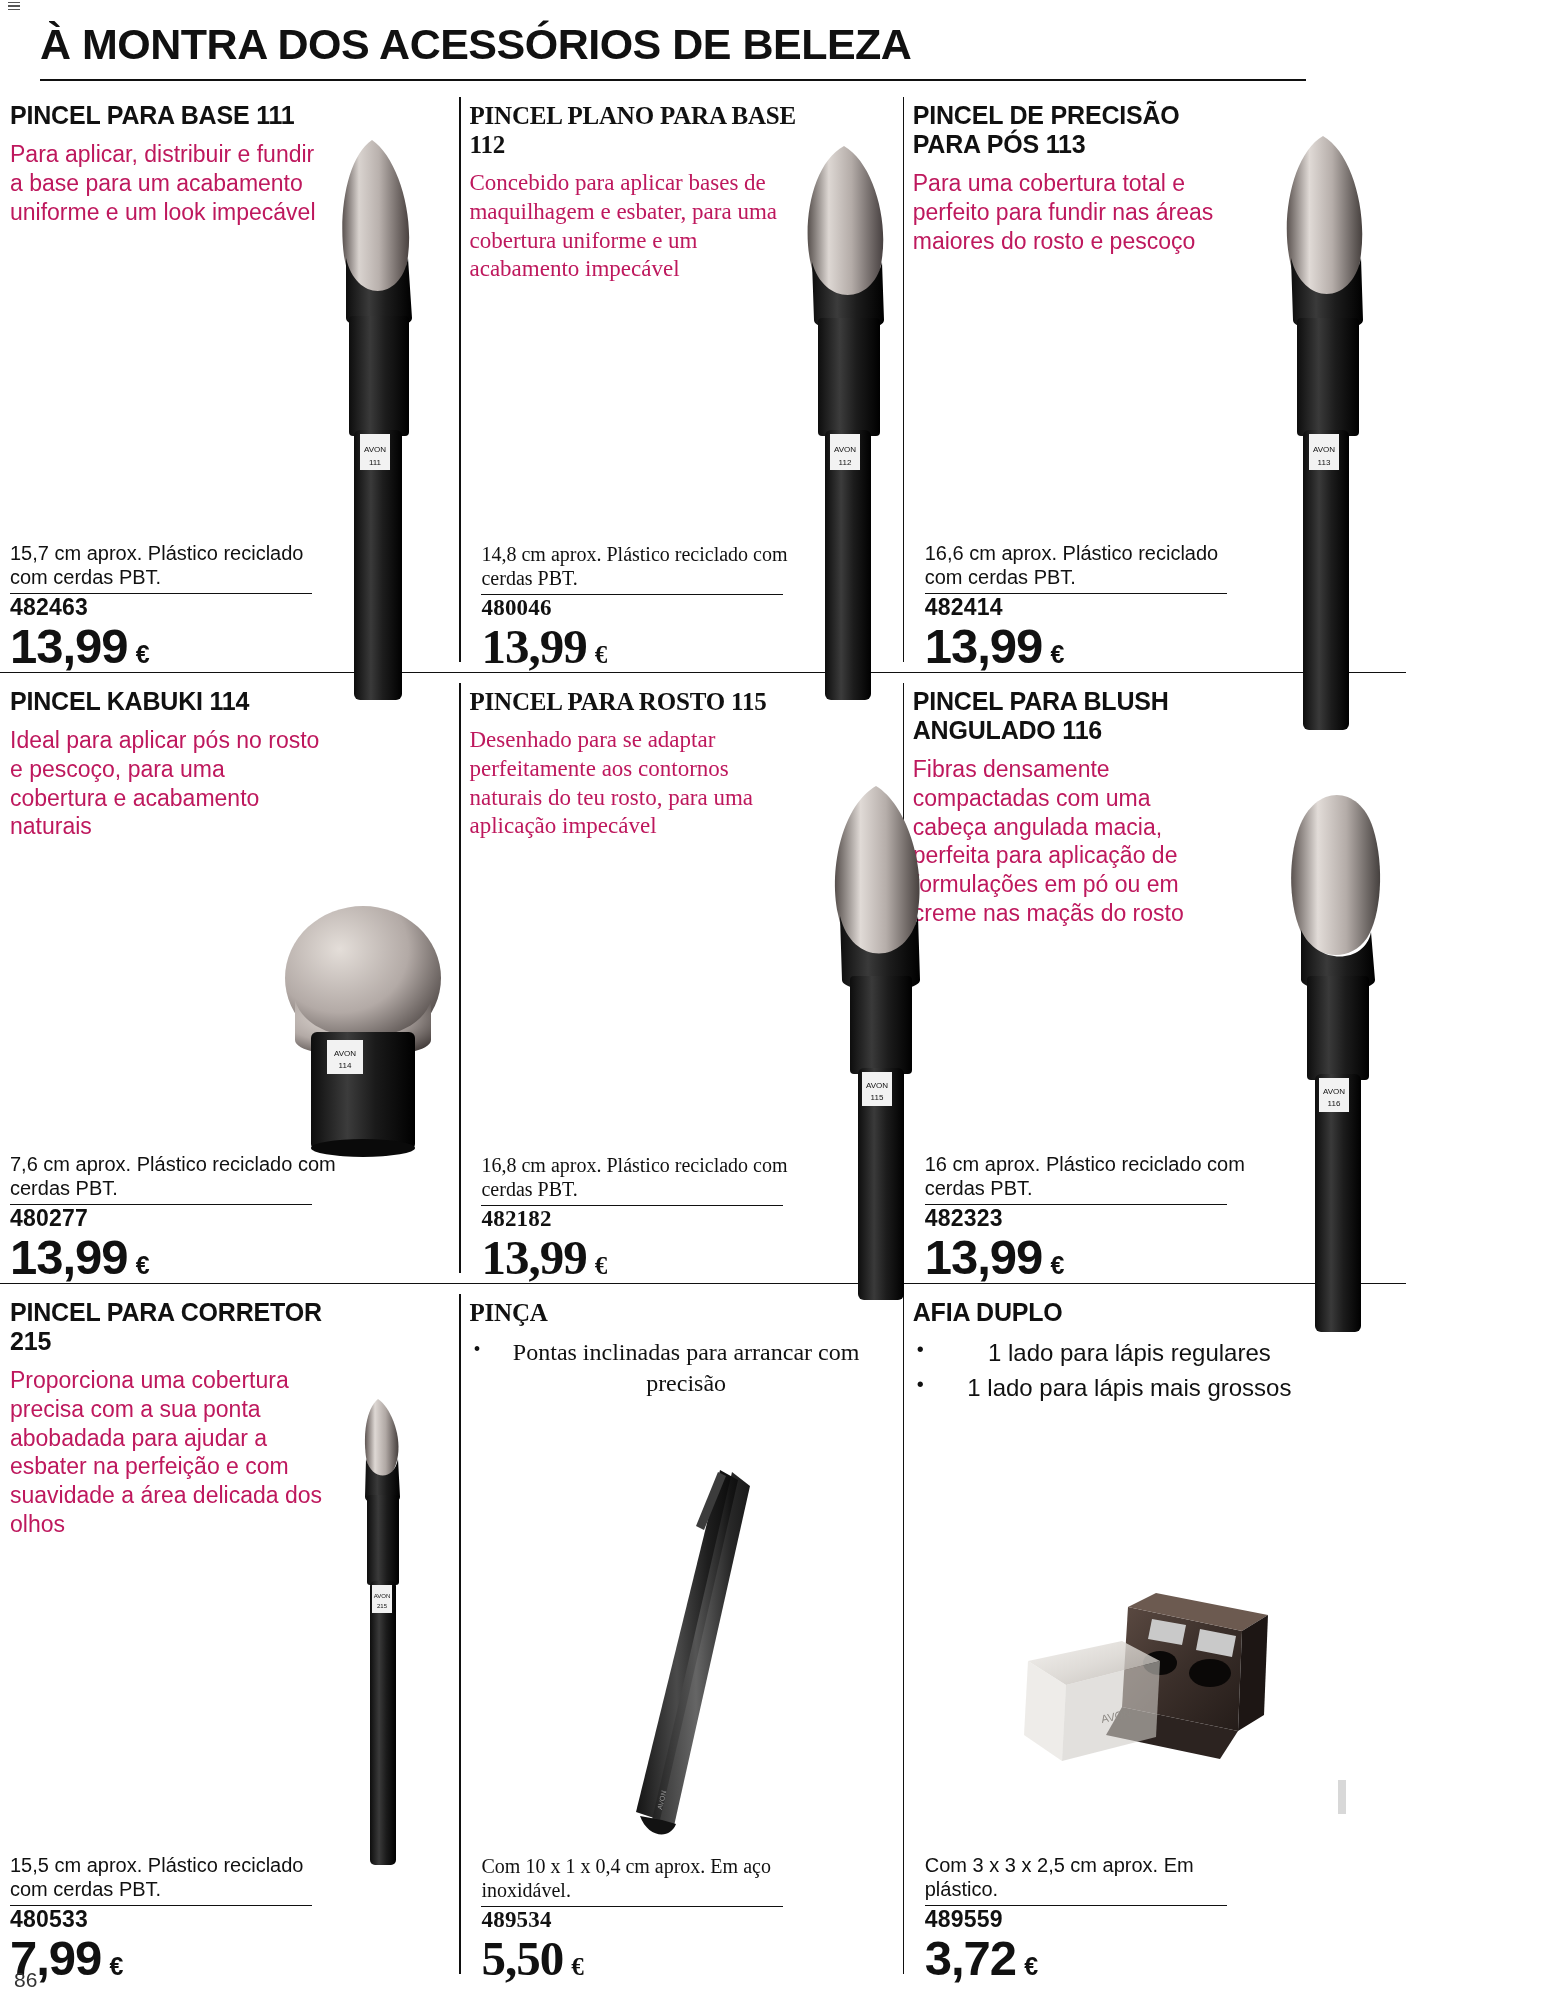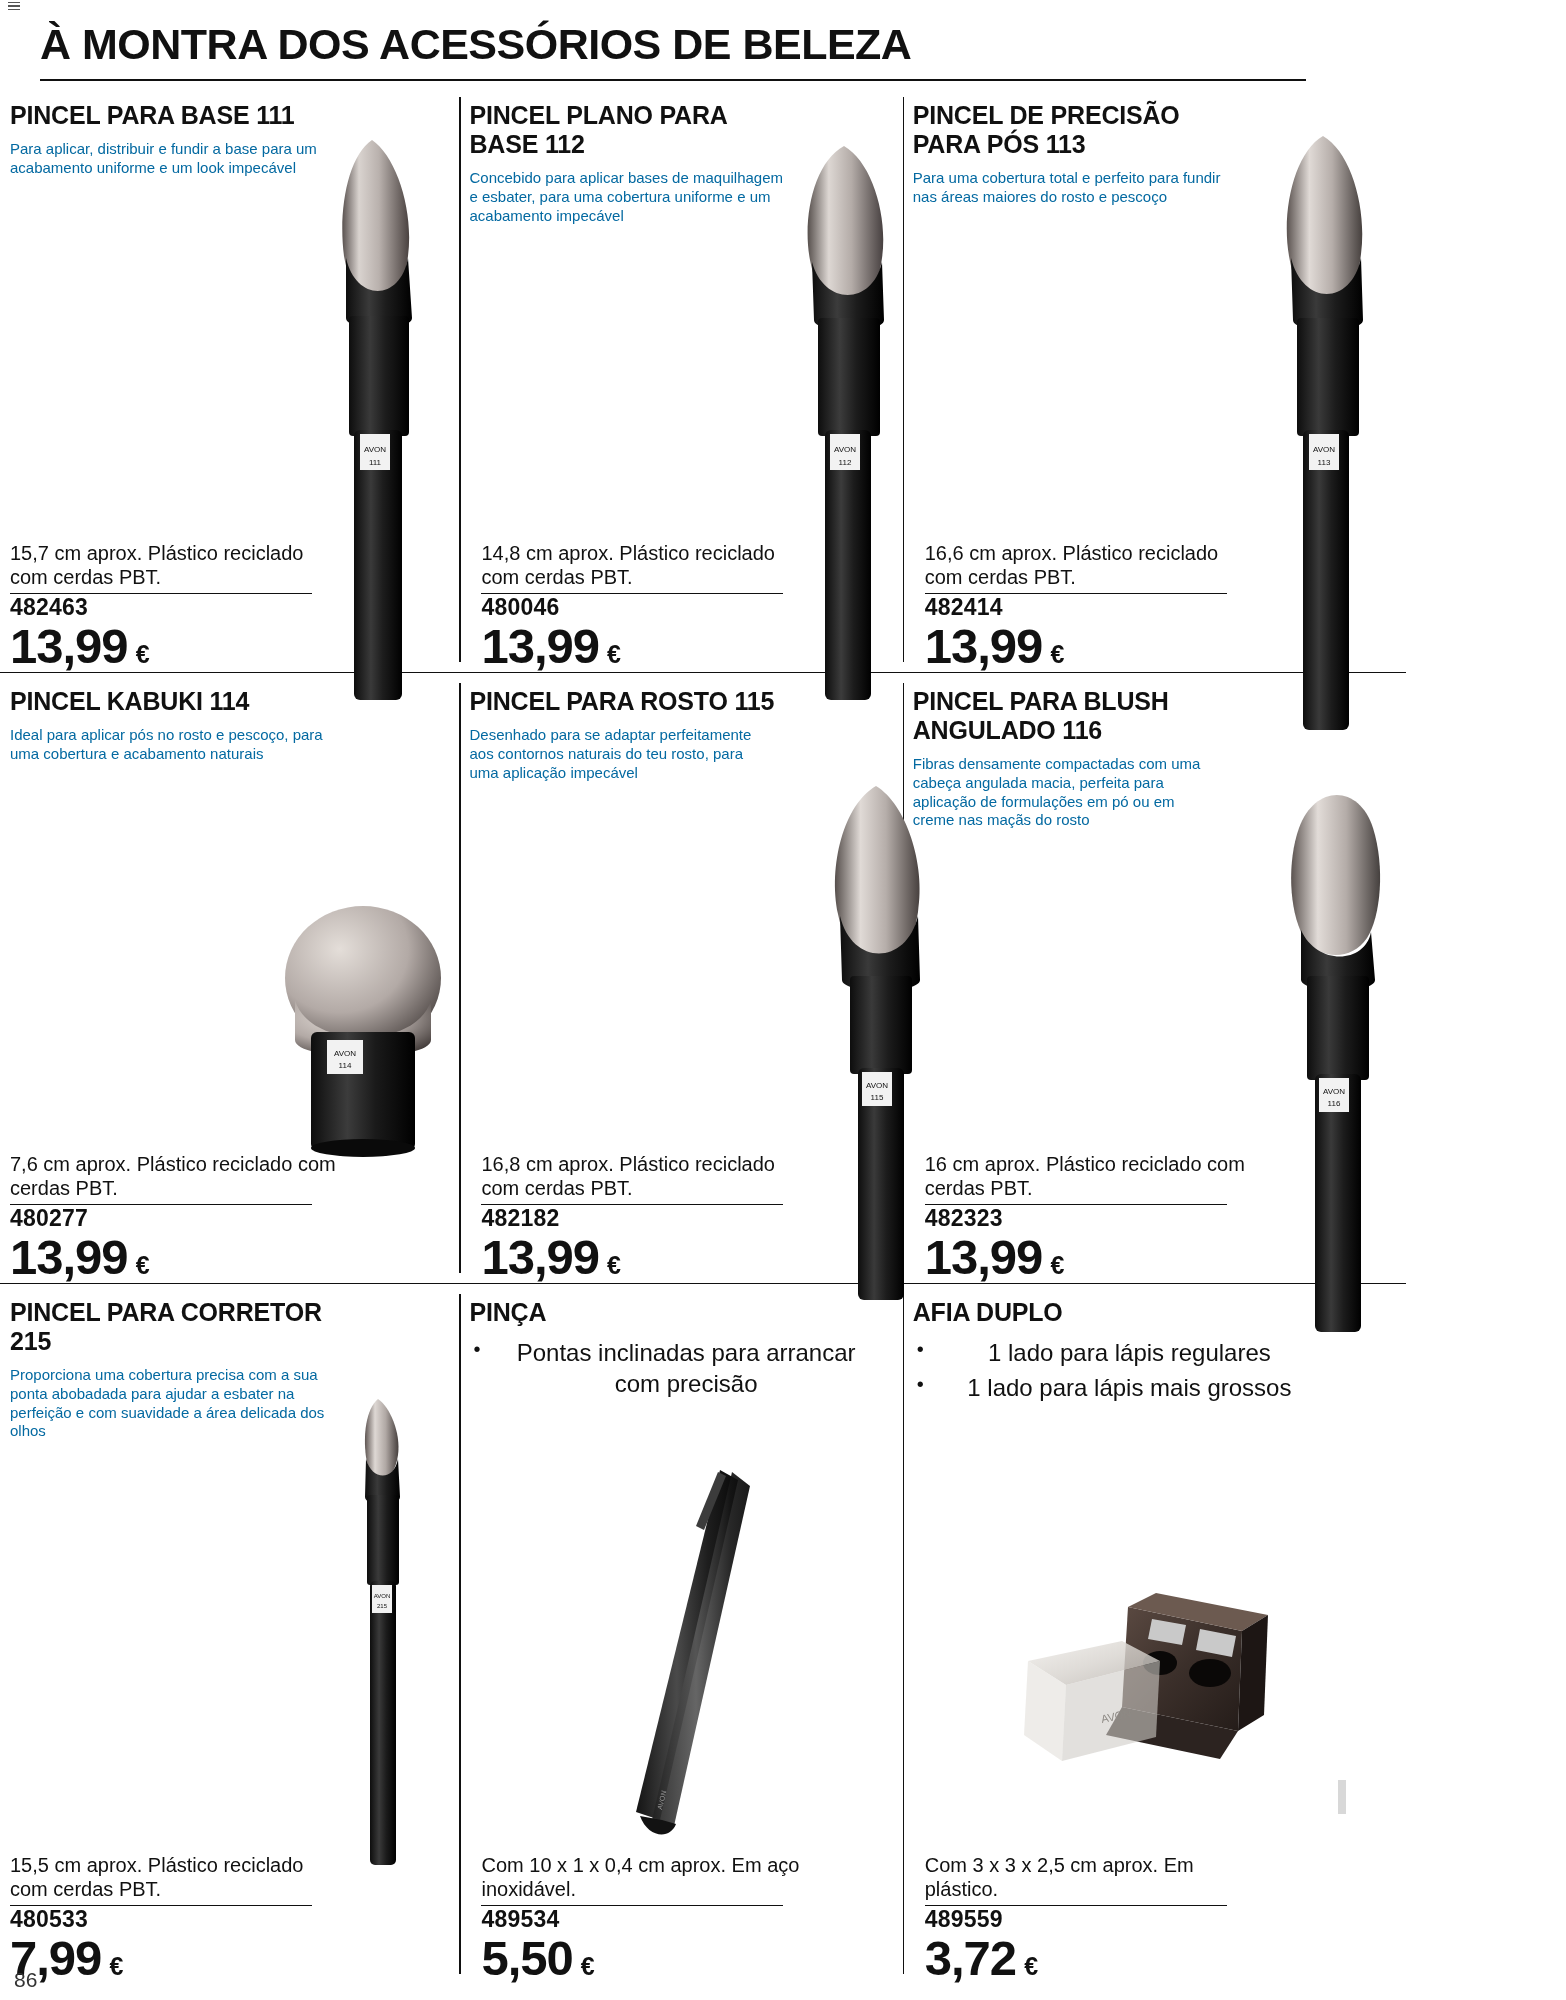--- a/index.html
+++ b/index.html
@@ -53,46 +53,46 @@
     margin: 0 0 0 0;
     width: 1406px;
     margin-left: 0px;
   }
   .cell {
     position: relative;
     box-sizing: border-box;
     padding: 14px 22px 10px 10px;
   }
   .cell.c1 { width: 480px; padding-left: 10px; }
-  .cell.c2 { width: 463px; }
+  .cell.c2 { width: 463px; font-family: Liberation Serif, serif; }
   .cell.c3 { width: 463px; }
 
   .cell-divider {
     position: absolute;
     top: 10px;
     bottom: 10px;
     left: 0;
     width: 1.5px;
     background: #111;
   }
 
   .prod-title {
     font-size: 25px;
     font-weight: 700;
     line-height: 1.16;
     margin: 0 0 10px 0;
     letter-spacing: -0.2px;
     max-width: 330px;
   }
   .prod-desc {
-    font-size: 15px;
+    font-size: 23px;
     line-height: 1.25;
     margin: 0;
     max-width: 318px;
-    color: #0369a1;
+    color: #be185d;
   }
   .prod-desc.narrow { max-width: 300px; }
   .bullets {
     margin: 6px 0 0 0;
     padding: 0;
     list-style: none;
   }
   .bullets li {
     font-size: 24px;
     line-height: 1.3;

